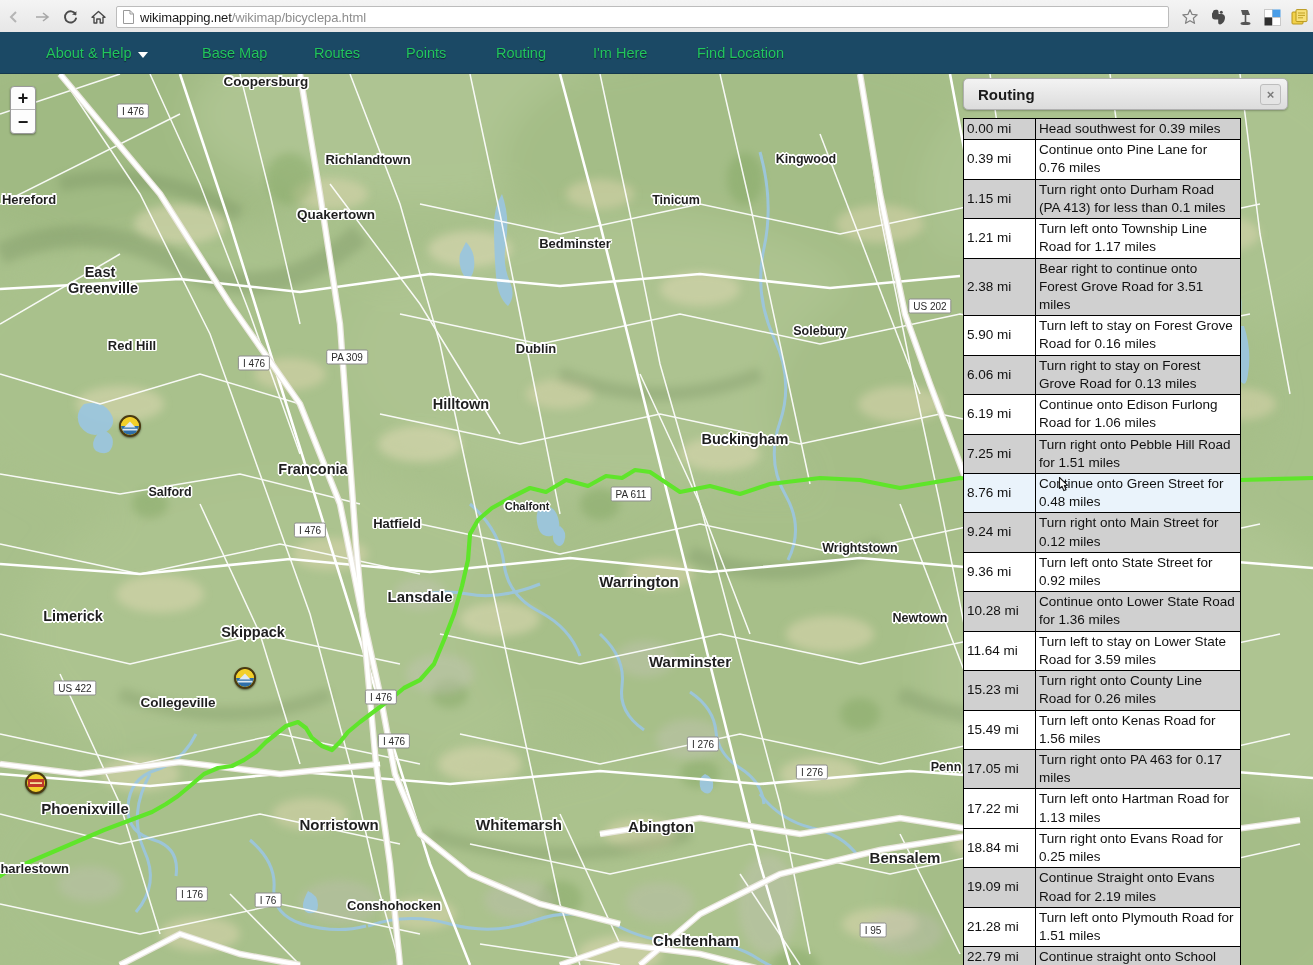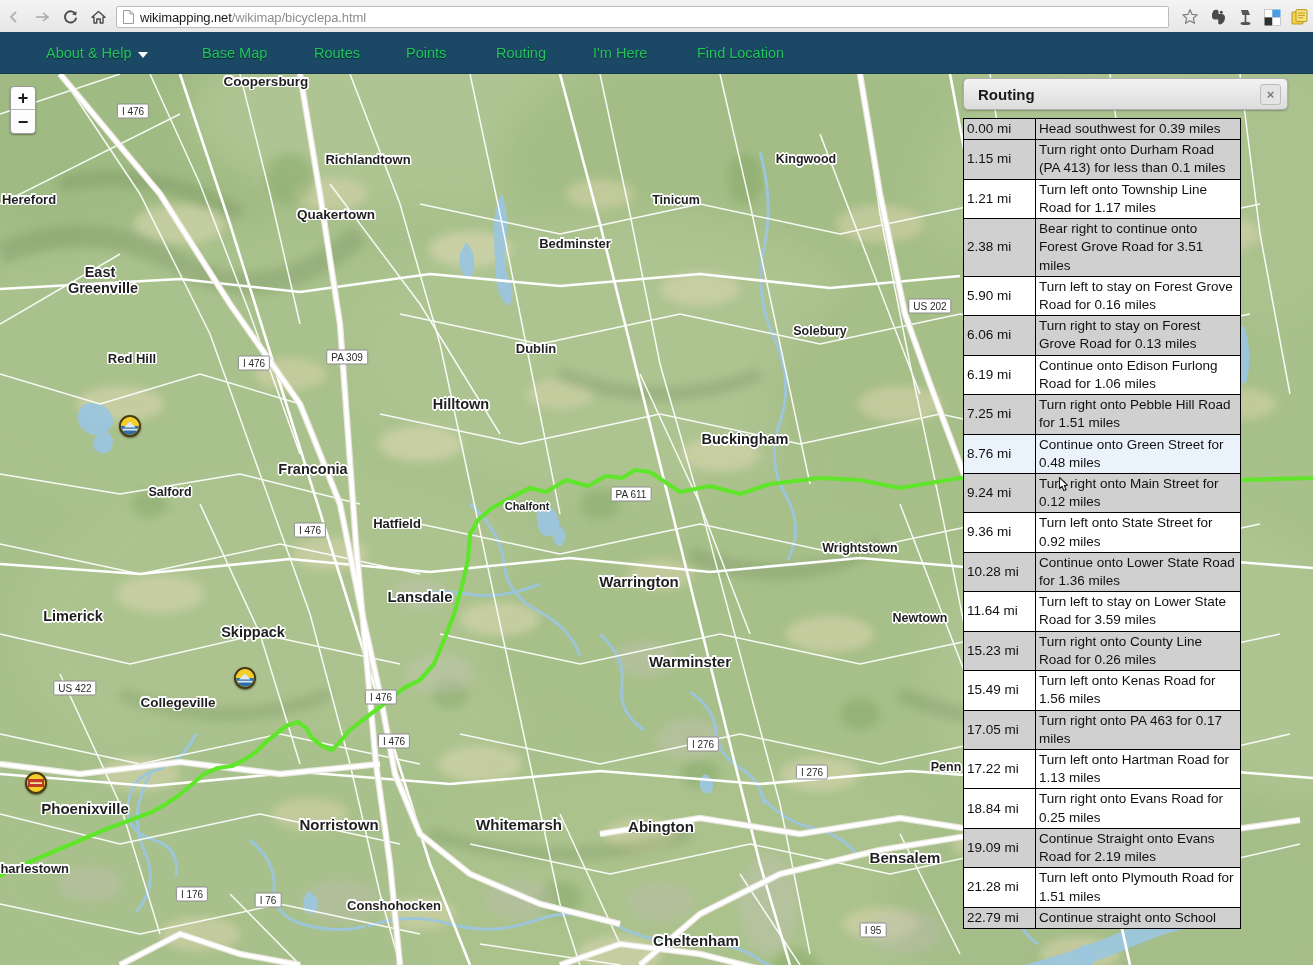--- a/index.html
+++ b/index.html
@@ -507,21 +507,21 @@
       <div class="map-label" style="left: 266px; top: 7px; font-size: 13.5px;">Coopersburg</div>
       <div class="map-label" style="left: 368px; top: 85px; font-size: 13px;">Richlandtown</div>
       <div class="map-label" style="left: 806px; top: 85px; font-size: 12.5px;">Kingwood</div>
       <div class="map-label" style="left: 29px; top: 125px; font-size: 13px;">Hereford</div>
       <div class="map-label" style="left: 336px; top: 140px; font-size: 13.5px;">Quakertown</div>
       <div class="map-label" style="left: 676px; top: 126px; font-size: 12.5px;">Tinicum</div>
       <div class="map-label" style="left: 575px; top: 169px; font-size: 13px;">Bedminster</div>
       <div class="map-label" style="left: 100px; top: 198px; font-size: 14.5px;">East</div>
       <div class="map-label" style="left: 103px; top: 214px; font-size: 14.5px;">Greenville</div>
       <div class="map-label" style="left: 820px; top: 257px; font-size: 12.5px;">Solebury</div>
-      <div class="map-label" style="left: 132px; top: 284px; font-size: 13px;">Red Hill</div>
+      <div class="map-label" style="left: 132px; top: 271px; font-size: 13px;">Red Hill</div>
       <div class="map-label" style="left: 536px; top: 274px; font-size: 13px;">Dublin</div>
       <div class="map-label" style="left: 461px; top: 330px; font-size: 14.5px;">Hilltown</div>
       <div class="map-label" style="left: 745px; top: 365px; font-size: 14.5px;">Buckingham</div>
       <div class="map-label" style="left: 313px; top: 395px; font-size: 14.5px;">Franconia</div>
       <div class="map-label" style="left: 170px; top: 418px; font-size: 12.5px;">Salford</div>
       <div class="map-label" style="left: 527px; top: 432px; font-size: 11px;">Chalfont</div>
       <div class="map-label" style="left: 397px; top: 449px; font-size: 13px;">Hatfield</div>
       <div class="map-label" style="left: 860px; top: 474px; font-size: 12.5px;">Wrightstown</div>
       <div class="map-label" style="left: 639px; top: 507px; font-size: 15px;">Warrington</div>
       <div class="map-label" style="left: 420px; top: 522px; font-size: 15px;">Lansdale</div>
@@ -586,20 +586,24 @@
   <div id="routing-header">
     <span id="routing-title">Routing</span>
     <div id="routing-close">×</div>
   </div>
   <table id="routing-table">
     <tbody id="routing-tbody">
         <tr class="alt">
           <td class="dist">0.00 mi</td>
           <td>Head southwest for 0.39 miles</td>
         </tr>
+        <tr>
+          <td class="dist">0.39 mi</td>
+          <td>Continue onto Pine Lane for 0.76 miles</td>
+        </tr>
         <tr class="alt">
           <td class="dist">1.15 mi</td>
           <td>Turn right onto Durham Road (PA 413) for less than 0.1 miles</td>
         </tr>
         <tr>
           <td class="dist">1.21 mi</td>
           <td>Turn left onto Township Line Road for 1.17 miles</td>
         </tr>
         <tr class="alt">
           <td class="dist">2.38 mi</td>

